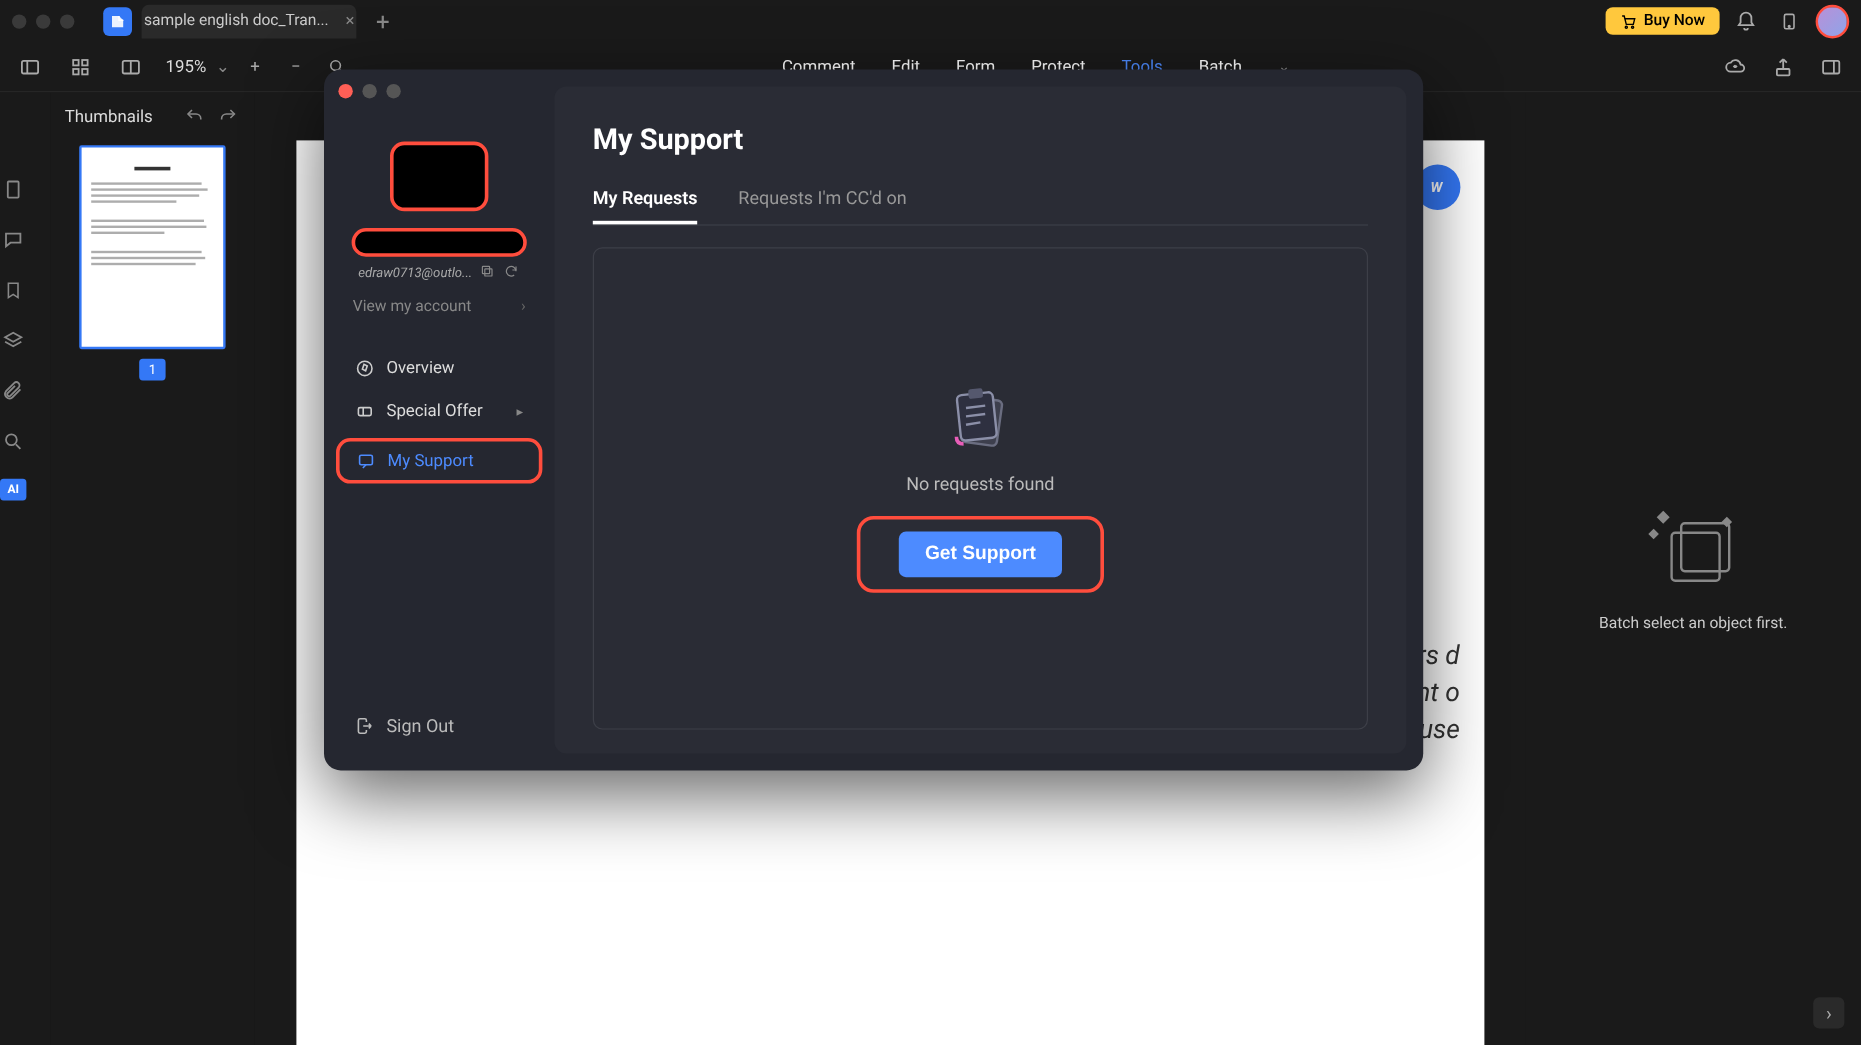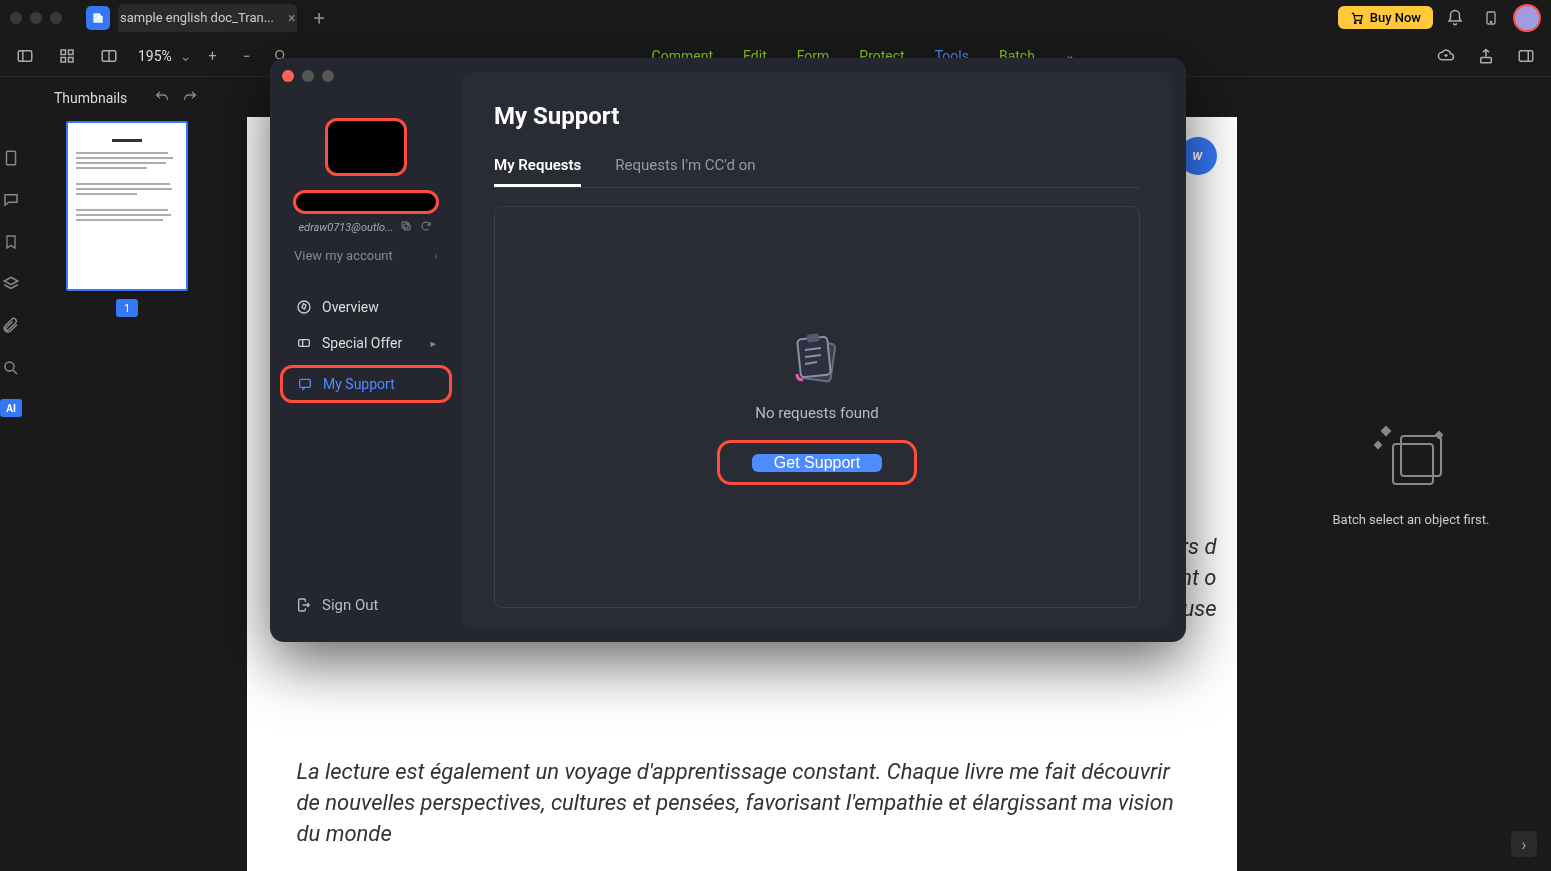--- a/index.html
+++ b/index.html
@@ -65,21 +65,21 @@
     display:flex; align-items:center;
     padding: 0 12px;
     gap:16px;
     font-size:14px;
     color:#aaa;
   }
   .toolbar2 .icon-btn { width:26px; height:26px; display:flex; align-items:center; justify-content:center; cursor:pointer; }
   .zoom { display:flex; align-items:center; gap:8px; }
   .zoom-val { font-size:14px; color:#ddd; }
   .menu-center { flex:1; display:flex; justify-content:center; gap:30px; }
-  .menu-item { cursor:pointer; color:#84cc16; }
+  .menu-item { cursor:pointer; color:#ffffff; }
   .menu-item.active { color:#4d8bff; }
   .toolbar2-right { display:flex; gap:14px; }
 
   
   .toolbar3 {
     height:40px; display:flex; align-items:center; padding-left:250px;
     gap:12px;
   }
   .toolbar3 .scan-icon {
     width:28px; height:28px; display:flex; align-items:center; justify-content:center;
@@ -214,22 +214,22 @@
   .tab-link.active { color:#fff; font-weight:600; border-bottom:3px solid #fff;}
   .support-body {
     flex:1; border:1px solid #3d3f48; border-radius:8px; margin-top:18px;
     display:flex; flex-direction:column; align-items:center; justify-content:center;
     gap:18px;
   }
   .clip-icon { width:56px; height:56px; position:relative;}
   .no-req { font-size:15px; color:#bbb;}
   .get-support-wrap { border:3px solid #ff4d3d; border-radius:14px; padding:10px 32px;}
   .get-support-btn {
-    background:#4d8bff; color:#fff; font-size:16px; font-weight:400;
-    padding:0 22px; border:none; border-radius:6px; cursor:pointer;
+    background:#4d8bff; color:#fff; font-size:16px; font-weight:700;
+    padding:10px 22px; border:none; border-radius:6px; cursor:pointer;
   }
 
   .bottom-chevron {
     position:absolute; bottom:14px; right:14px;
     width:26px; height:26px; background:#2a2a2a; border-radius:5px;
     display:flex; align-items:center; justify-content:center; color:#aaa;
     cursor:pointer;
   }
 </style>
 </head>
@@ -419,21 +419,20 @@
     </div>
     <div class="page">
       <div class="page-badge">
         <svg width="20" height="20" viewBox="0 0 24 24" fill="#fff">
             <text x="5" y="17" font-size="14" font-weight="bold">W</text>
           </svg>
       </div>
       <div class="page-text1" style="white-space:pre-line;">sirs d
 ant o
 pause</div>
-      <div class="page-text2">La lecture est également un voyage d'apprentissage constant. Chaque livre me fait découvrir de nouvelles perspectives, cultures et pensées, favorisant l'empathie et élargissant ma vision du monde</div>
     </div>
   </div>
 
   <div class="right-panel">
     <div class="obj-icon">
       <svg width="80" height="70" viewBox="0 0 80 70" fill="none" stroke="#888" stroke-width="2">
         <path d="M15 5l4 4-4 4-4-4z" fill="#888"></path>
         <path d="M68 10l3 3-3 3-3-3z" fill="#888"></path>
         <path d="M5 20l3 3-3 3-3-3z" fill="#888" transform="translate(2,0)"></path>
         <rect x="22" y="22" width="40" height="40" rx="3"></rect>

